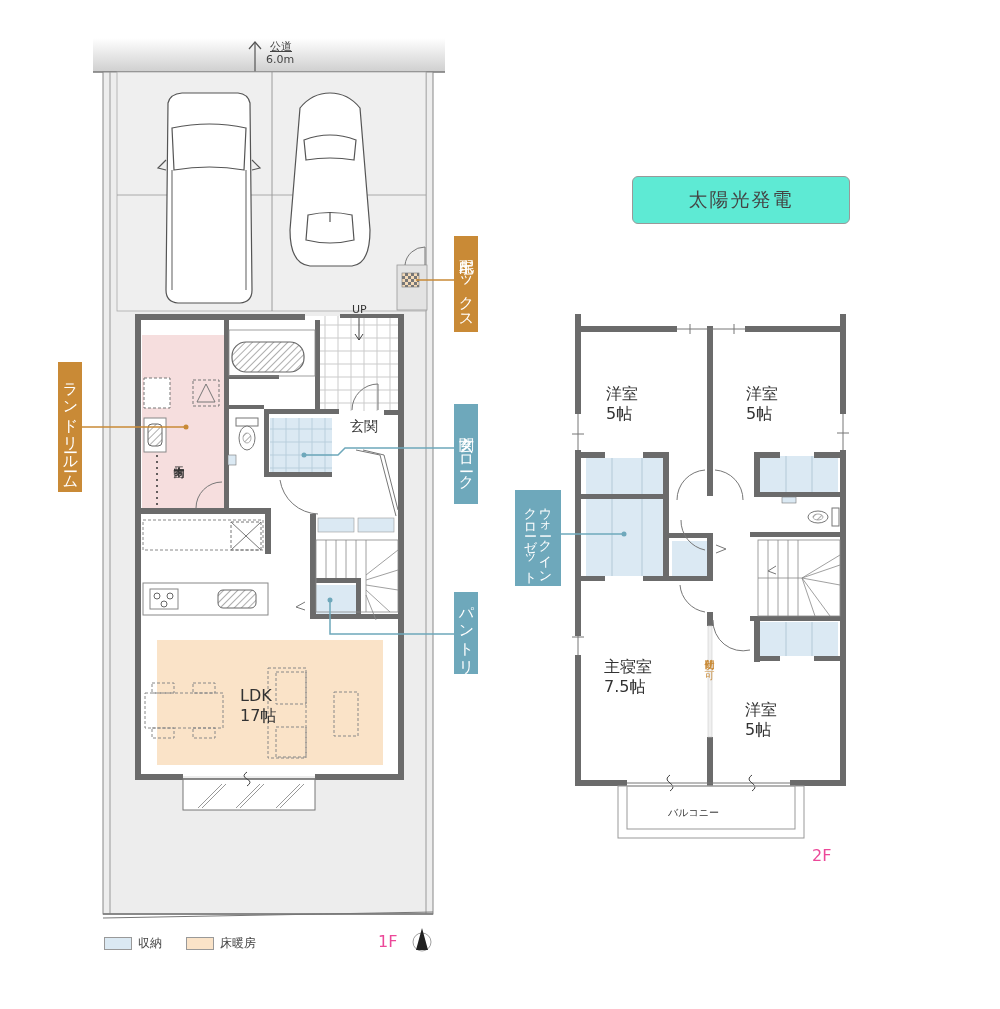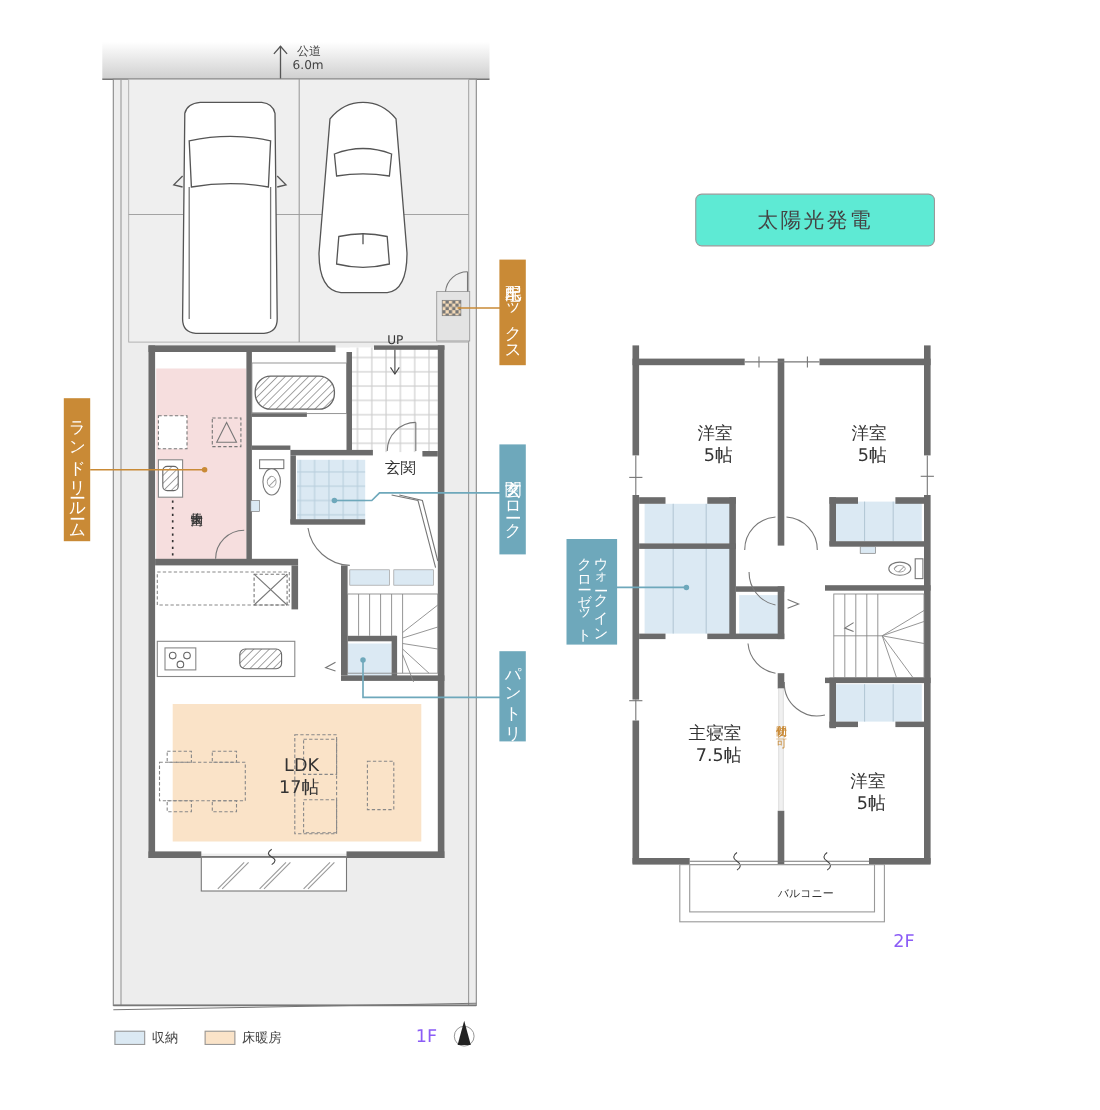--- a/index.html
+++ b/index.html
@@ -1,26 +1,26 @@
 <!DOCTYPE html>
 <html><head>
 <meta charset="utf-8">
 <style>
   html,body{margin:0;padding:0;background:#ffffff;}
   body{width:1000px;height:1009px;position:relative;overflow:hidden;font-family:"DejaVu Sans","Liberation Sans",sans-serif;color:#333;}
   svg{position:absolute;left:0;top:0;}
   .vlabel{position:absolute;color:#fff;font-size:15px;line-height:17px;text-align:center;writing-mode:vertical-rl;letter-spacing:1px;display:flex;align-items:center;justify-content:center;}
   .lbl-orange{background:#c98a36;}
   .lbl-blue{background:#6ea8bb;}
-  .room{position:absolute;text-align:right;font-size:16px;line-height:20px;color:#333;}
+  .room{position:absolute;text-align:left;font-size:16px;line-height:20px;color:#333;}
   .road-text{position:absolute;font-size:11px;line-height:13px;color:#444;}
   .solar-box{position:absolute;left:632px;top:176px;width:216px;height:46px;border:1.5px solid #999;border-radius:6px;background:#5eead4;display:flex;align-items:center;justify-content:center;font-size:19px;color:#444;letter-spacing:2px;}
   .legend{position:absolute;display:flex;align-items:center;font-size:12px;color:#444;}
   .swatch{width:26px;height:11px;border:1px solid #999;margin-right:6px;}
-  .floor-label{position:absolute;font-size:16px;color:#8b5cf6;}
+  .floor-label{position:absolute;font-size:16px;color:#ec4899;}
   .vsmall{position:absolute;writing-mode:vertical-rl;font-size:11px;line-height:12px;color:#333;}
 </style>
 </head>
 <body>
 
 <svg width="1000" height="1009" viewBox="0 0 1000 1009">
   <defs>
     <linearGradient id="roadgrad" x1="0" y1="0" x2="0" y2="1">
       <stop offset="0" stop-color="#ffffff"></stop>
       <stop offset="1" stop-color="#cfcfcf"></stop>
@@ -309,21 +309,21 @@
     <line x1="560" y1="534" x2="624" y2="534" stroke="#6ea8bb" stroke-width="1.5"></line>
     <circle cx="624" cy="534" r="2.5" fill="#6ea8bb"></circle>
   </g>
 
   <g>
     <circle cx="422" cy="942" r="9" fill="#fff" stroke="#888" stroke-width="0.8"></circle>
     <polygon points="422,928 416,950 428,950" fill="#222"></polygon>
   </g>
 </svg>
 
-<div class="road-text" style="left:270px;top:40px;">公道</div>
+<div class="road-text" style="left:270px;top:40px;text-decoration:underline;">公道</div>
 <div class="road-text" style="left:266px;top:53px;">6.0m</div>
 
 <div class="solar-box">
     <span>太陽光発電</span>
   </div>
 
 <div class="vlabel lbl-orange" style="left:454px;top:236px;width:24px;height:96px;">宅配ボックス</div>
 <div class="vlabel lbl-orange" style="left:58px;top:362px;width:24px;height:130px;">ランドリールーム</div>
 <div class="vlabel lbl-blue" style="left:454px;top:404px;width:24px;height:100px;">玄関クローク</div>
 <div class="vlabel lbl-blue" style="left:454px;top:592px;width:24px;height:82px;">パントリー</div>

